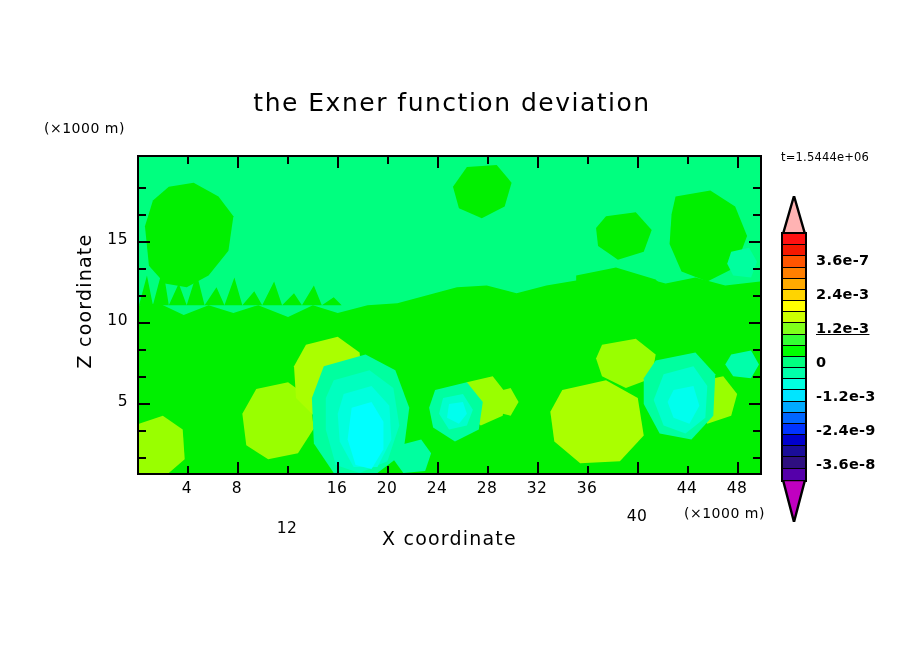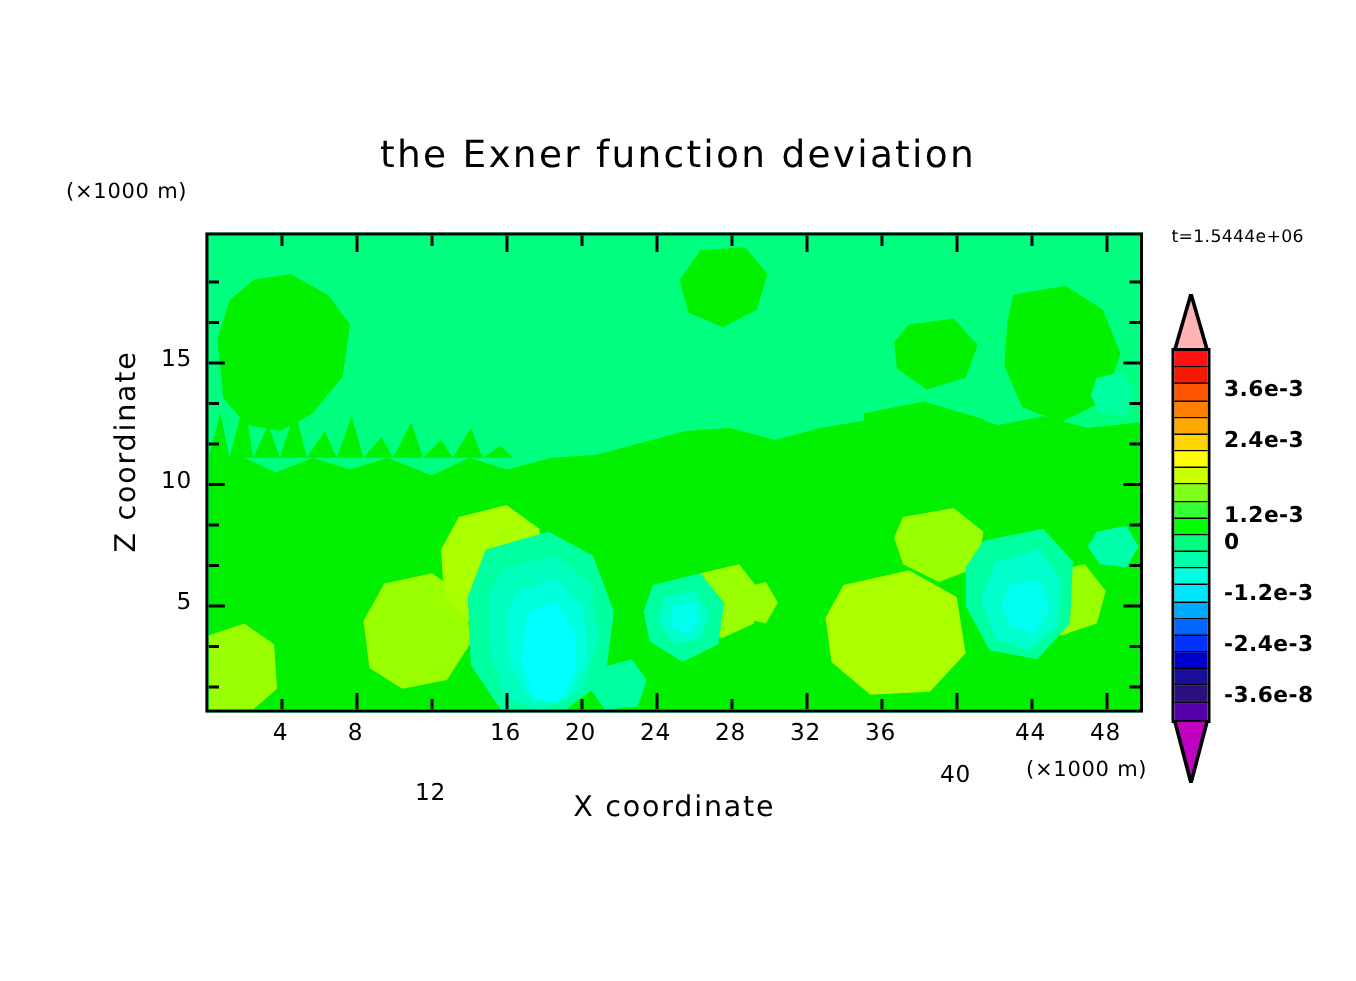--- a/index.html
+++ b/index.html
@@ -187,19 +187,19 @@
     <div class="cb-band" style="background: rgb(46, 15, 128); height: 4.54545%;"></div>
     <div class="cb-band" style="background: rgb(85, 0, 170); height: 4.54545%;"></div>
   </div>
 
 <div id="cb-bot-arrow">
   <svg viewBox="0 0 26 42" preserveAspectRatio="none" style="display:block;">
     <polygon points="13,42 2,0 24,0" fill="#c000c0" stroke="#000" stroke-width="2.4"></polygon>
   </svg>
 </div>
 
-<div class="cb-lab" style="top:260px;">3.6e-3</div>
+<div class="cb-lab" style="top:260px;">3.6e-7</div>
 <div class="cb-lab" style="top:294px;text-align:right;">2.4e-3</div>
-<div class="cb-lab" style="top:344px;">1.2e-3</div>
+<div class="cb-lab" style="top:328px;text-decoration:underline;">1.2e-3</div>
 <div class="cb-lab" style="top:362px;">0</div>
 <div class="cb-lab" style="top:396px;">-1.2e-3</div>
-<div class="cb-lab" style="top:430px;">-2.4e-3</div>
+<div class="cb-lab" style="top:430px;">-2.4e-9</div>
 <div class="cb-lab" style="top:464px;">-3.6e-8</div>
 
 </body></html>

